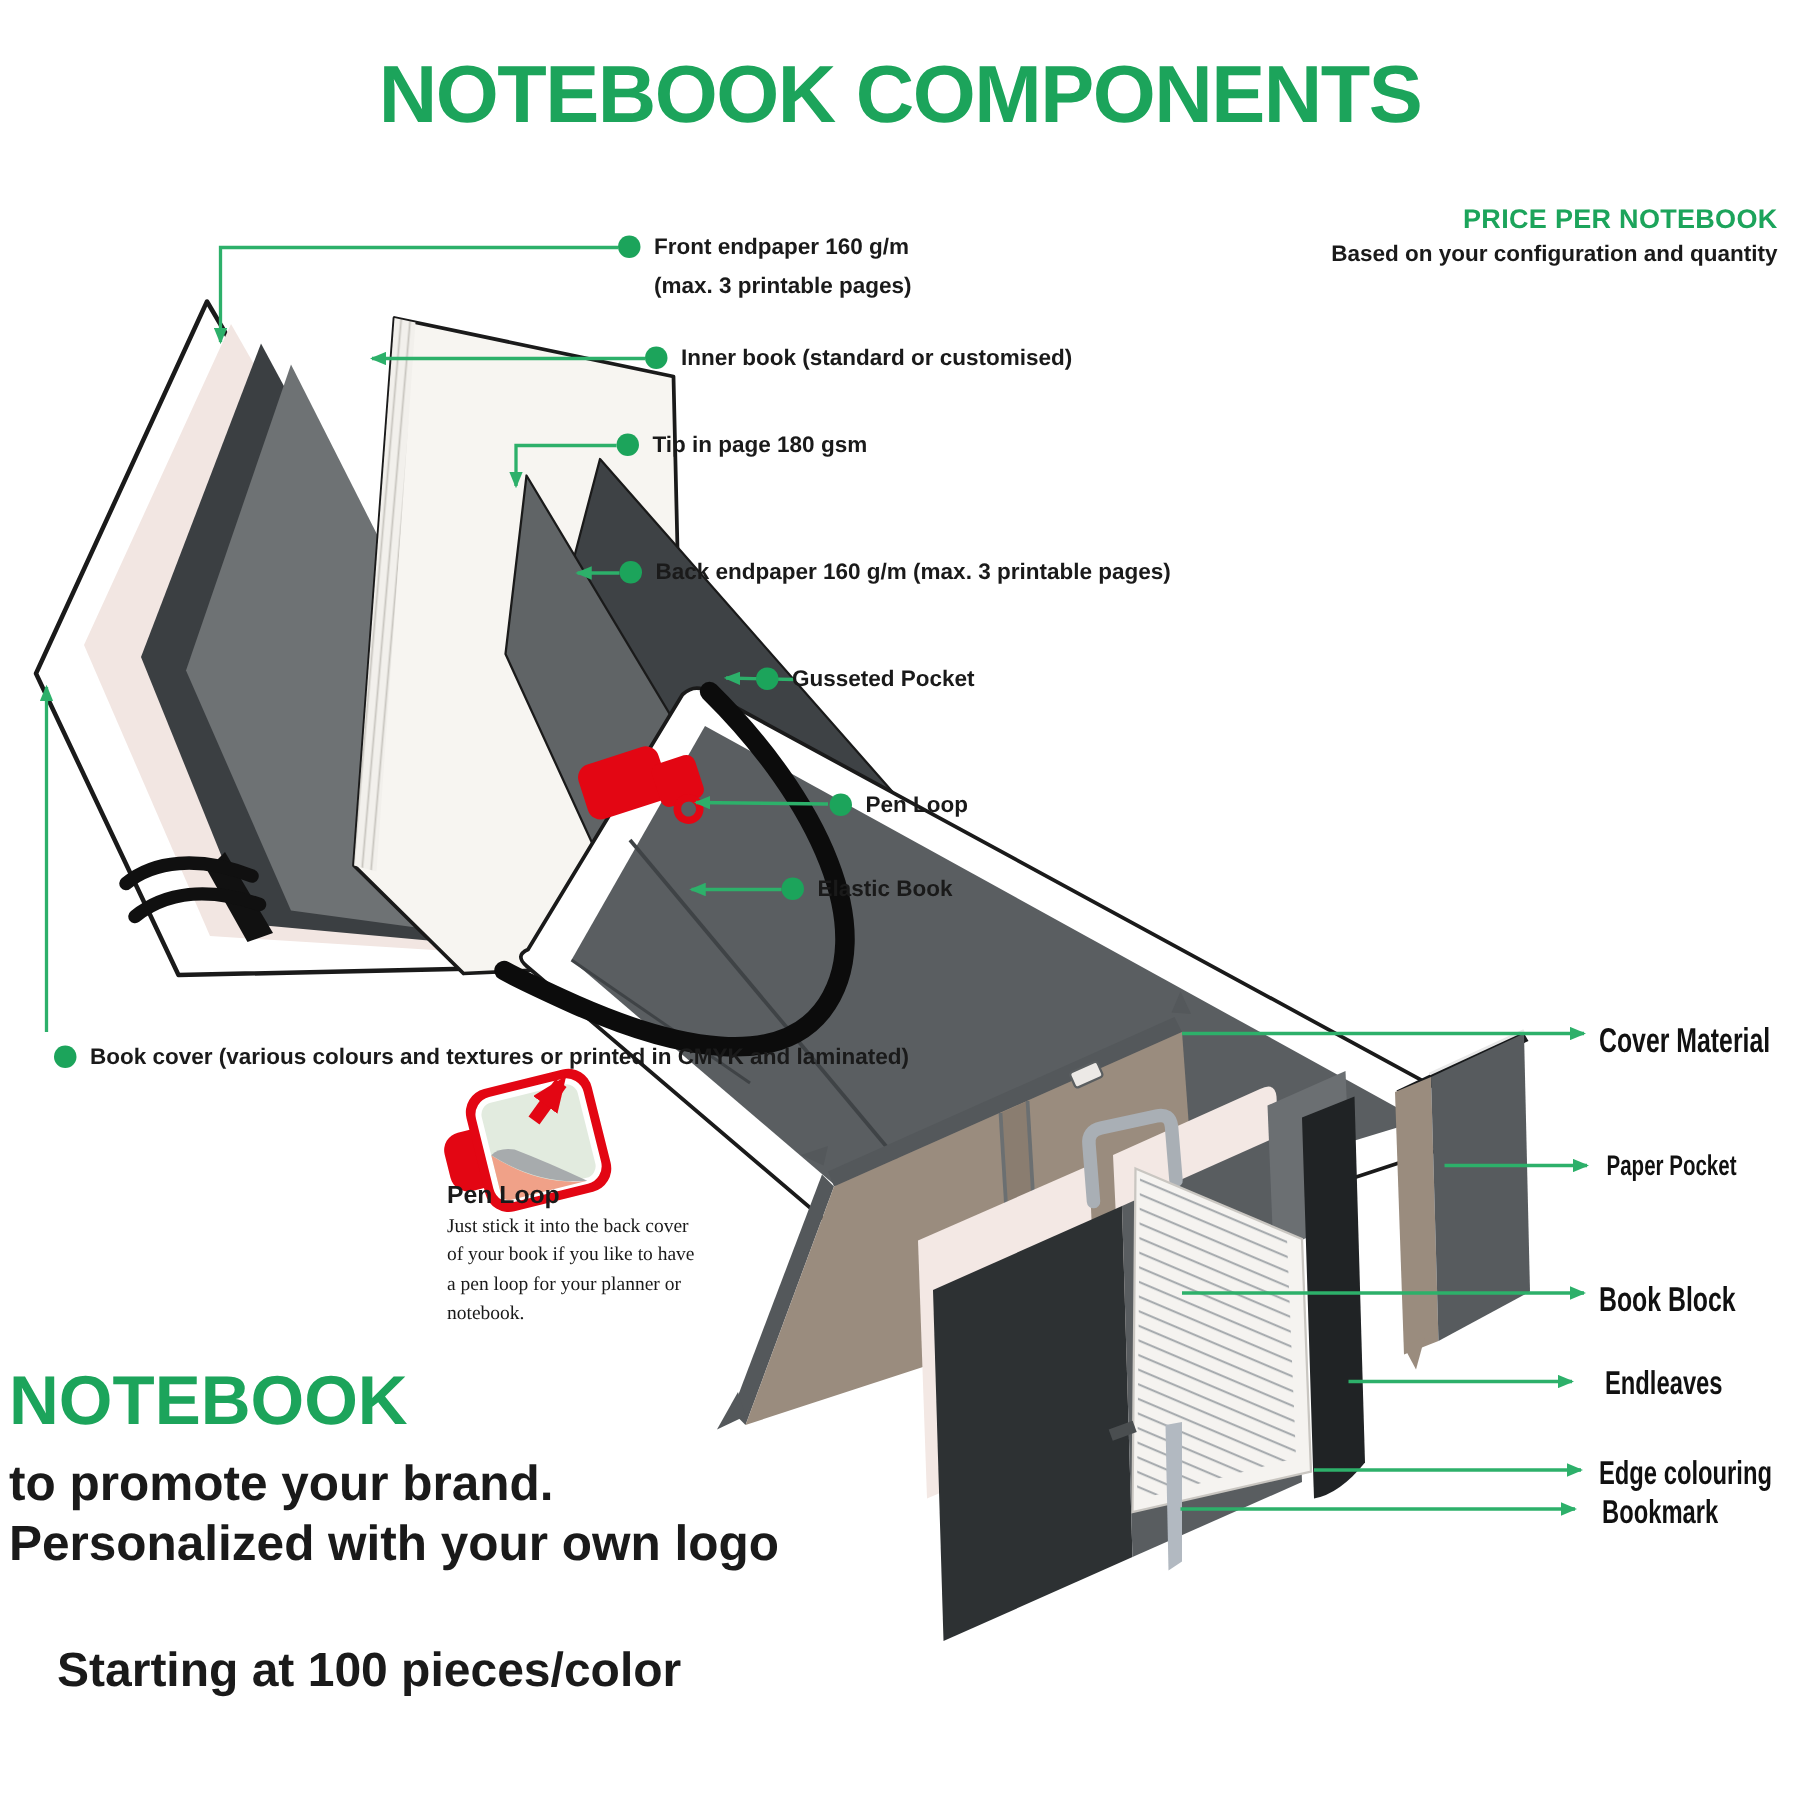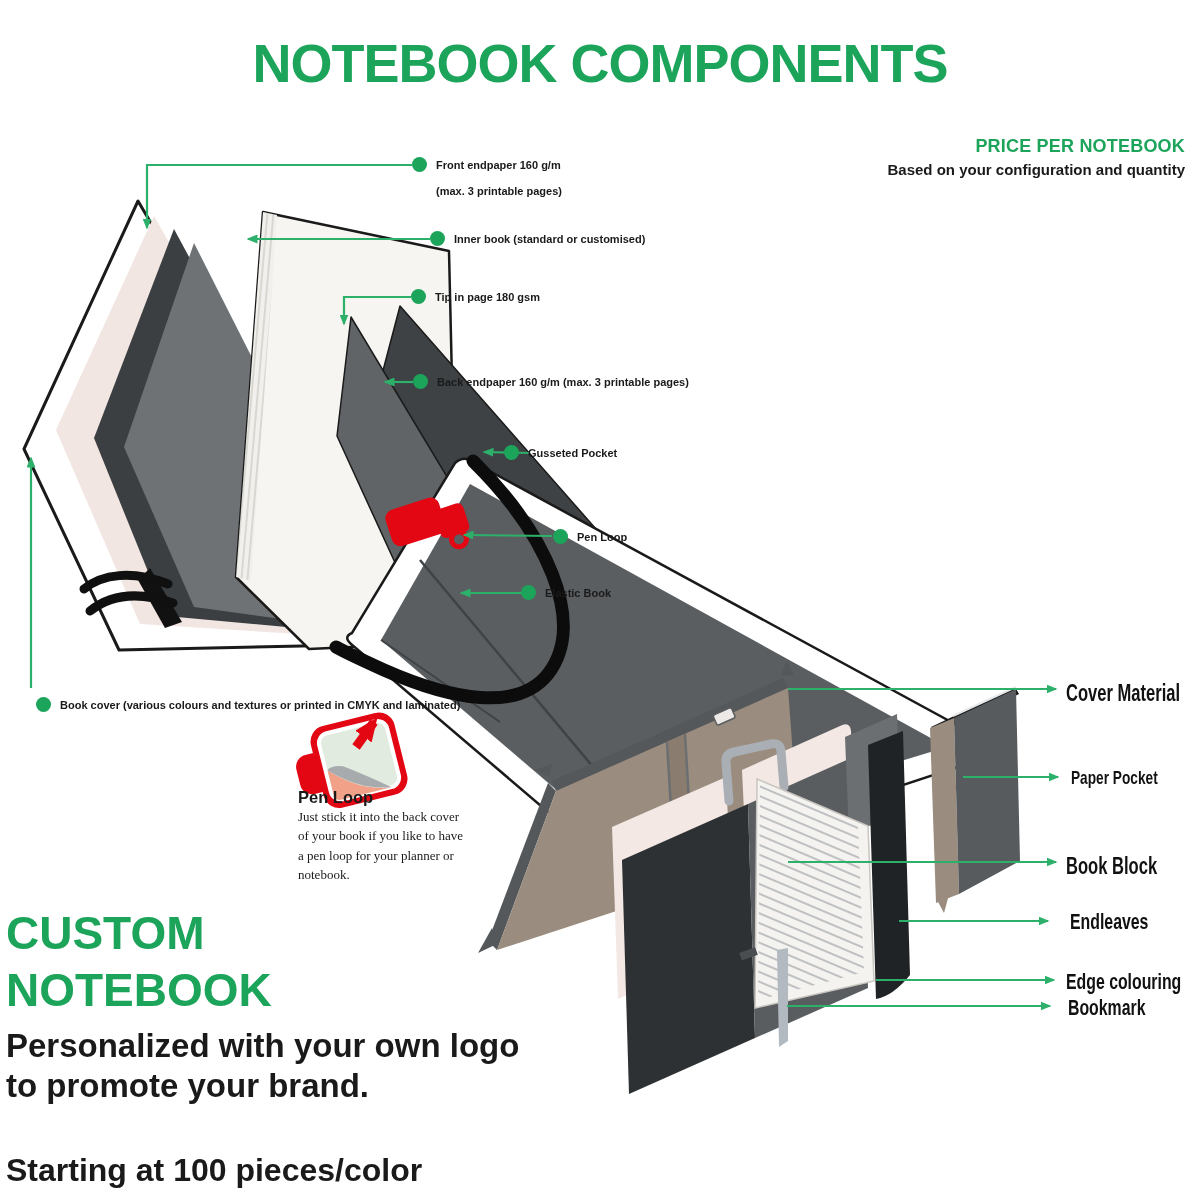--- a/index.html
+++ b/index.html
@@ -14,34 +14,34 @@
   .page-title{
     position:absolute;left:0;right:0;top:32px;text-align:center;
     font-size:54px;font-weight:bold;letter-spacing:-1px;color:var(--green);
   }
   .price-note{position:absolute;right:15px;top:136px;text-align:right;}
   .price-note .ph{font-size:18px;font-weight:bold;color:var(--green);letter-spacing:0.2px;}
   .price-note .ps{font-size:15px;font-weight:bold;color:var(--ink);margin-top:4px;}
 
   .llabel{position:absolute;display:flex;align-items:flex-start;white-space:nowrap;}
   .dot{width:15px;height:15px;border-radius:50%;background:var(--green);flex:0 0 15px;margin-right:9px;}
-  .ltext{font-size:11px;font-weight:bold;line-height:16px;padding-top:0px;}
+  .ltext{font-size:15px;font-weight:bold;line-height:16px;padding-top:0px;}
   .ltext .l2{margin-top:10px;}
 
   .rlabel{position:absolute;white-space:nowrap;font-weight:bold;color:#111;
           transform:scaleX(0.72);transform-origin:left center;letter-spacing:0px;}
 
   .penloop-note{position:absolute;left:298px;top:787px;width:230px;}
   .penloop-note .pnh{font-size:16.5px;font-weight:bold;line-height:20px;}
   .penloop-note .pnl{font-size:13px;line-height:19.3px;font-family:Liberation Serif, serif;}
 
   .custom-block{position:absolute;left:6px;top:905px;}
   .custom-block .ch{font-size:46px;font-weight:bold;color:var(--green);line-height:57px;letter-spacing:0px;}
   .custom-block .cb{font-size:33px;font-weight:bold;line-height:40px;margin-top:7px;}
-  .custom-block .cf{font-size:32px;font-weight:bold;margin-top:46px;}
+  .custom-block .cf{font-size:32px;font-weight:bold;margin-top:46px;margin-left:32px;}
 </style>
 </head>
 <body>
 
 <div class="page">
 
   <svg class="art" viewBox="0 0 1200 1200" aria-hidden="true">
     <defs>
       <marker id="ga" markerWidth="11" markerHeight="9" refX="9.5" refY="4.5" orient="auto" markerUnits="userSpaceOnUse">
         <path d="M0,0 L11,4.5 L0,9 Z" fill="#2DB06A"></path>
@@ -208,22 +208,21 @@
 
   <div class="penloop-note">
     <div class="pnh">Pen Loop</div>
     <div class="pnl">Just stick it into the back cover</div>
     <div class="pnl">of your book if you like to have</div>
     <div class="pnl">a pen loop for your planner or</div>
     <div class="pnl">notebook.</div>
   </div>
 
   <div class="custom-block">
-    <div class="ch">CUSTOM</div>
     <div class="ch">NOTEBOOK</div>
     <div class="cb">
+      <div>to promote your brand.</div>
       <div>Personalized with your own logo</div>
-      <div>to promote your brand.</div>
     </div>
     <div class="cf">Starting at 100 pieces/color</div>
   </div>
 
 </div>
 
 </body></html>

